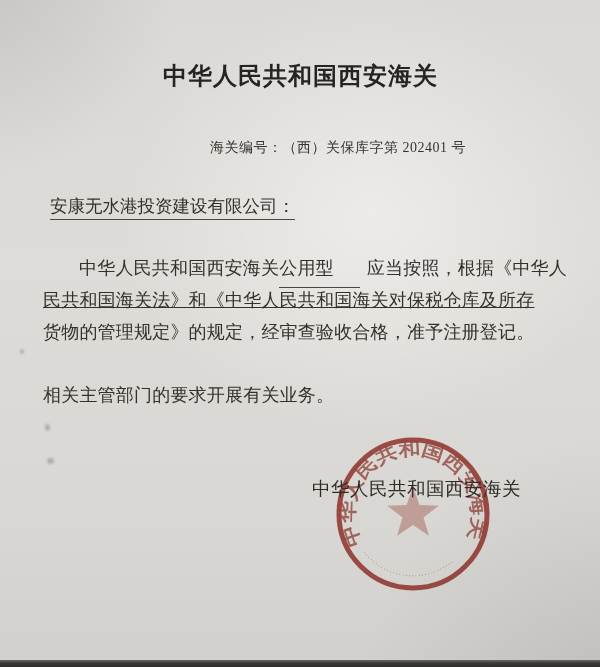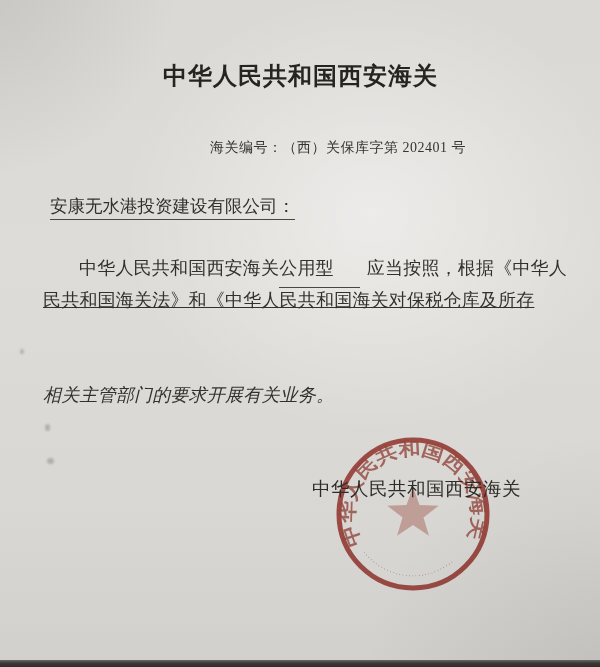--- a/index.html
+++ b/index.html
@@ -22,21 +22,21 @@
     font-size:24px;font-weight:700;letter-spacing:1px;color:#262420;
   }
   .customs-no{left:210px;top:139px;font-size:14px;letter-spacing:0.5px;color:#37342f;}
   .addressee{left:50px;top:194px;font-size:17.5px;color:#32302b;}
   .addressee .uline{border-bottom:1.5px solid #4a4742;padding-bottom:3px;text-align:right;}
   .bline{font-size:18px;color:#34312c;letter-spacing:0.2px;}
   .b1{left:79px;top:256px;}
   .b2{left:43px;top:288px;text-decoration:underline;}
   .b3{left:43px;top:320px;}
   .b4{left:79px;top:351px;}
-  .b5{left:43px;top:383px;font-style:italic;}
+  .b5{left:43px;top:383px;}
   .fill-blank{
     display:inline-block;border-bottom:1.5px solid #4a4742;
     padding-right:26px;margin-right:7px;padding-bottom:7px;
   }
   .issuer{left:312px;top:476px;font-size:18.5px;letter-spacing:0.5px;color:#2f2c28;z-index:3;}
   .date{left:341px;top:544px;font-size:18px;letter-spacing:0.5px;color:#2f2c28;z-index:3;}
   .seal{
     position:absolute;left:331px;top:432px;width:164px;height:164px;
     z-index:2;mix-blend-mode:multiply;filter:blur(0.5px);
   }
@@ -56,20 +56,21 @@
 
   <div class="doc-text title">中华人民共和国西安海关</div>
 
   <div class="doc-text customs-no">海关编号：（西）关保库字第 202401 号</div>
 
   <div class="doc-text addressee"><span class="uline">安康无水港投资建设有限公司：</span></div>
 
   <div class="doc-text bline b1"><span>中华人民共和国西安海关</span><span class="fill-blank">公用型</span><span>应当按照，根据《中华人</span></div>
 
   <div class="doc-text bline b2">民共和国海关法》和《中华人民共和国海关对保税仓库及所存</div>
+  <div class="doc-text bline b3">货物的管理规定》的规定，经审查验收合格，准予注册登记。</div>
   <div class="doc-text bline b5">相关主管部门的要求开展有关业务。</div>
 
   <div class="doc-text issuer">中华人民共和国西安海关</div>
 
   <svg class="seal" viewBox="0 0 164 164" xmlns="http://www.w3.org/2000/svg">
     <defs>
       <path id="sealArc" d="M 30.9 111.5 A 59 59 0 1 1 133.1 111.5" fill="none"></path>
       <path id="sealBottomArc" d="M 24 109 A 64 64 0 0 0 140 109" fill="none"></path>
     </defs>
     <circle cx="82" cy="82" r="74" fill="none" stroke="#a83a33" stroke-width="5" opacity="0.85"></circle>

